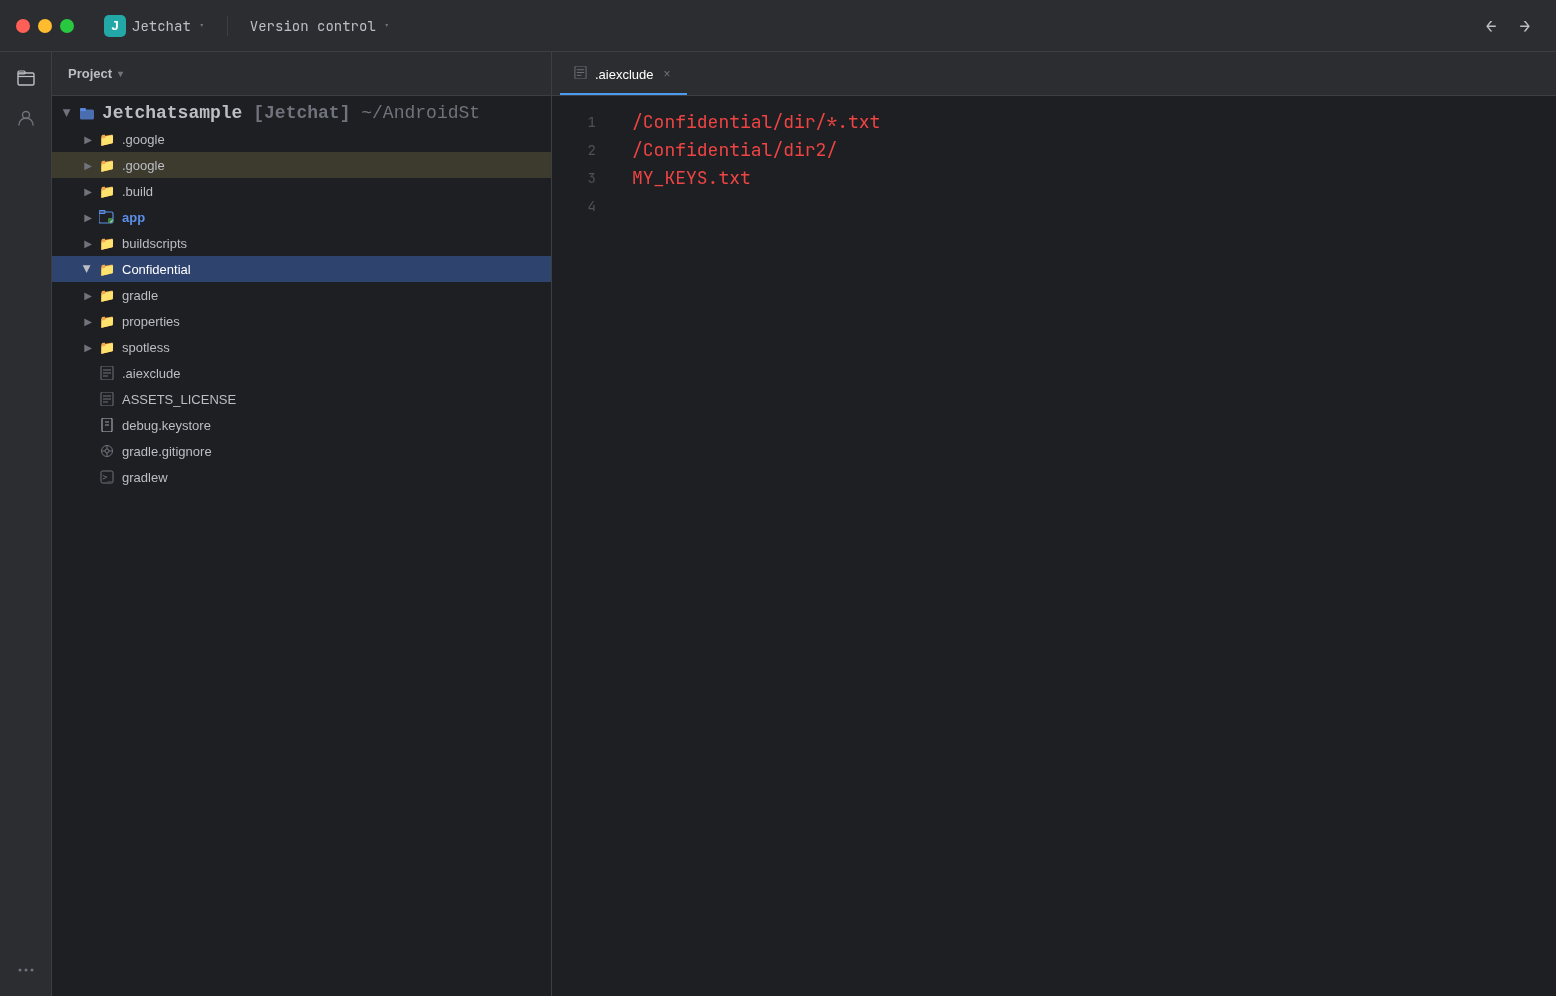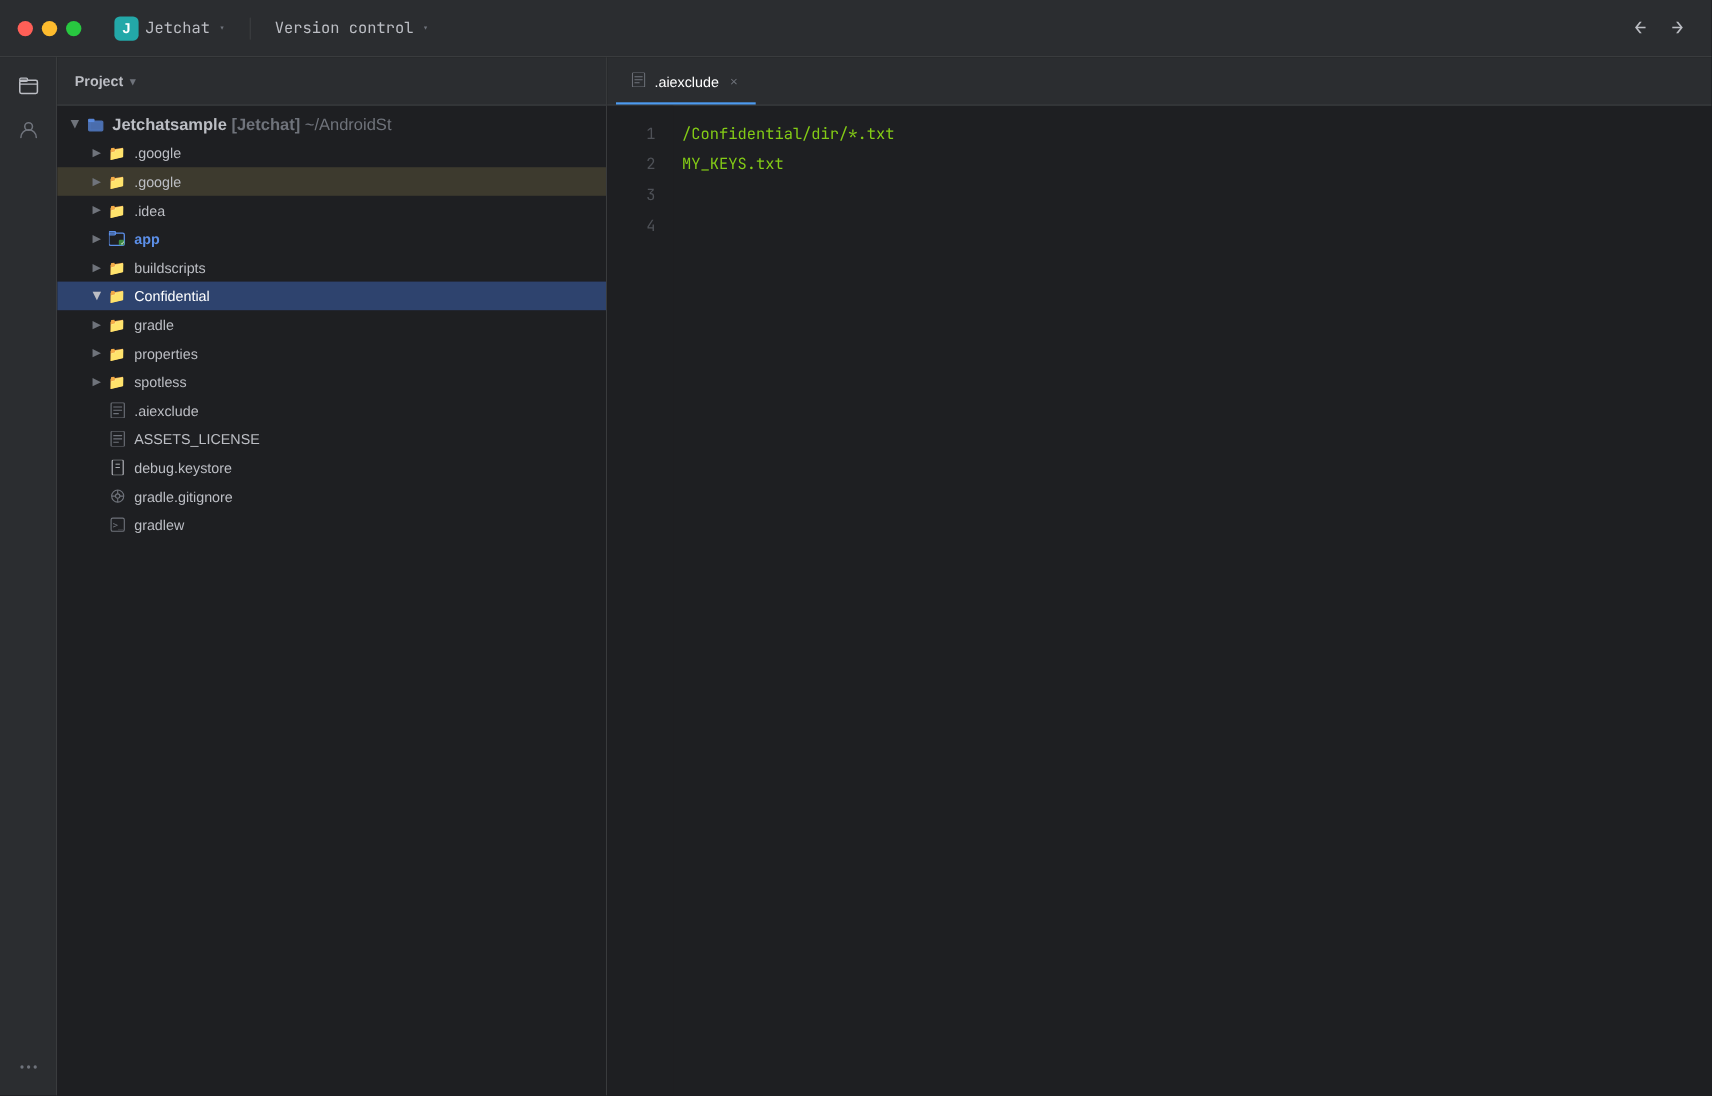--- a/index.html
+++ b/index.html
@@ -239,24 +239,25 @@
       color: #4e5157;
       font-size: 14px;
       line-height: 28px;
       padding-right: 16px;
       user-select: none;
       background: #1e1f22;
     }
     .code-area {
       flex: 1;
       padding: 12px 0 12px 8px;
-      font-size: 14px;
+      font-size: 18px;
       line-height: 28px;
-      color: #84cc16;
+      color: #ef4444;
       font-family: 'JetBrains Mono', 'Fira Mono', 'Consolas', monospace;
+      margin-left: 12px;
     }
     .code-line {
       display: block;
       white-space: pre;
     }
 
     
     .folder-svg {
       width: 15px;
       height: 13px;
@@ -332,42 +333,42 @@
 
       <div class="tree-item indent-0">
         <div class="tree-chevron expanded">▶</div>
         <div class="folder-icon">
           <svg class="folder-svg" viewBox="0 0 15 13" fill="none">
             <rect x="0" y="2.5" width="14" height="10" rx="1.5" fill="#5c8fe8" opacity="0.7"></rect>
             <rect x="0" y="1" width="6" height="3" rx="1" fill="#5c8fe8" opacity="0.9"></rect>
             <rect x="2" y="4" width="10" height="7" rx="1" fill="none" stroke="#5c8fe8" stroke-width="0.5" opacity="0.3"></rect>
           </svg>
         </div>
-        <span style="font-family:Liberation Sans, sans-serif;font-size:15px;color:#bcbec4;">
+        <span style="font-family:Liberation Mono, monospace;font-size:18px;color:#bcbec4;">
           <b>Jetchatsample</b>
           <span style="color:#6f737b;"> <b>[Jetchat]</b> ~/AndroidSt</span>
         </span>
       </div>
 
       <div class="tree-item indent-1">
         <div class="tree-chevron">▶</div>
         <div class="folder-icon">📁</div>
         <span>.google</span>
       </div>
 
       <div class="tree-item indent-1 highlighted">
         <div class="tree-chevron">▶</div>
         <div class="folder-icon" style="color:#d4a843;">📁</div>
         <span>.google</span>
       </div>
 
       <div class="tree-item indent-1">
         <div class="tree-chevron">▶</div>
         <div class="folder-icon">📁</div>
-        <span>.idea</span>
+        <span>.build</span>
       </div>
 
       <div class="tree-item indent-1">
         <div class="tree-chevron">▶</div>
         <div class="folder-icon">
           <svg width="16" height="14" viewBox="0 0 16 14" fill="none">
             <rect x="0" y="2" width="14" height="11" rx="1.5" fill="none" stroke="#5c8fe8" stroke-width="1.2"></rect>
             <rect x="0" y="0.5" width="6" height="3" rx="1" fill="none" stroke="#5c8fe8" stroke-width="1.2"></rect>
             <rect x="9" y="8" width="5" height="5" rx="1" fill="#43a047" opacity="0.8"></rect>
             <text x="10.5" y="13" font-size="5" fill="white" font-family="sans-serif">✓</text>
@@ -494,19 +495,20 @@
 
     <div class="editor-content">
       <div class="line-numbers">
         <div>1</div>
         <div>2</div>
         <div>3</div>
         <div>4</div>
       </div>
       <div class="code-area">
         <span class="code-line">/Confidential/dir/*.txt</span>
+        <span class="code-line">/Confidential/dir2/</span>
         <span class="code-line">MY_KEYS.txt</span>
         <span class="code-line"></span>
       </div>
     </div>
   </div>
 
 </div>
 
 </body></html>

